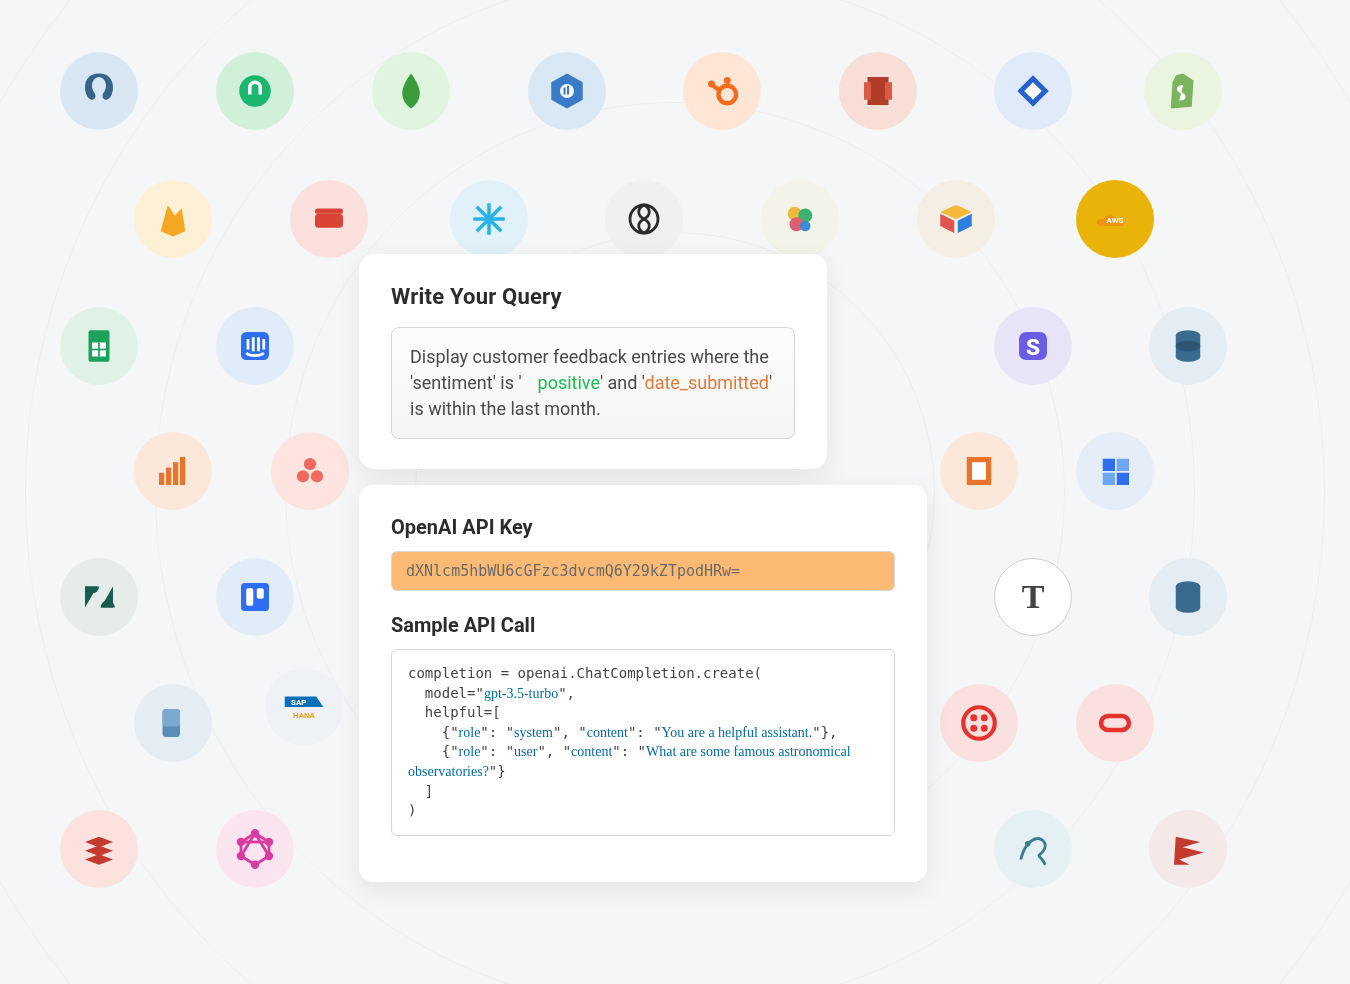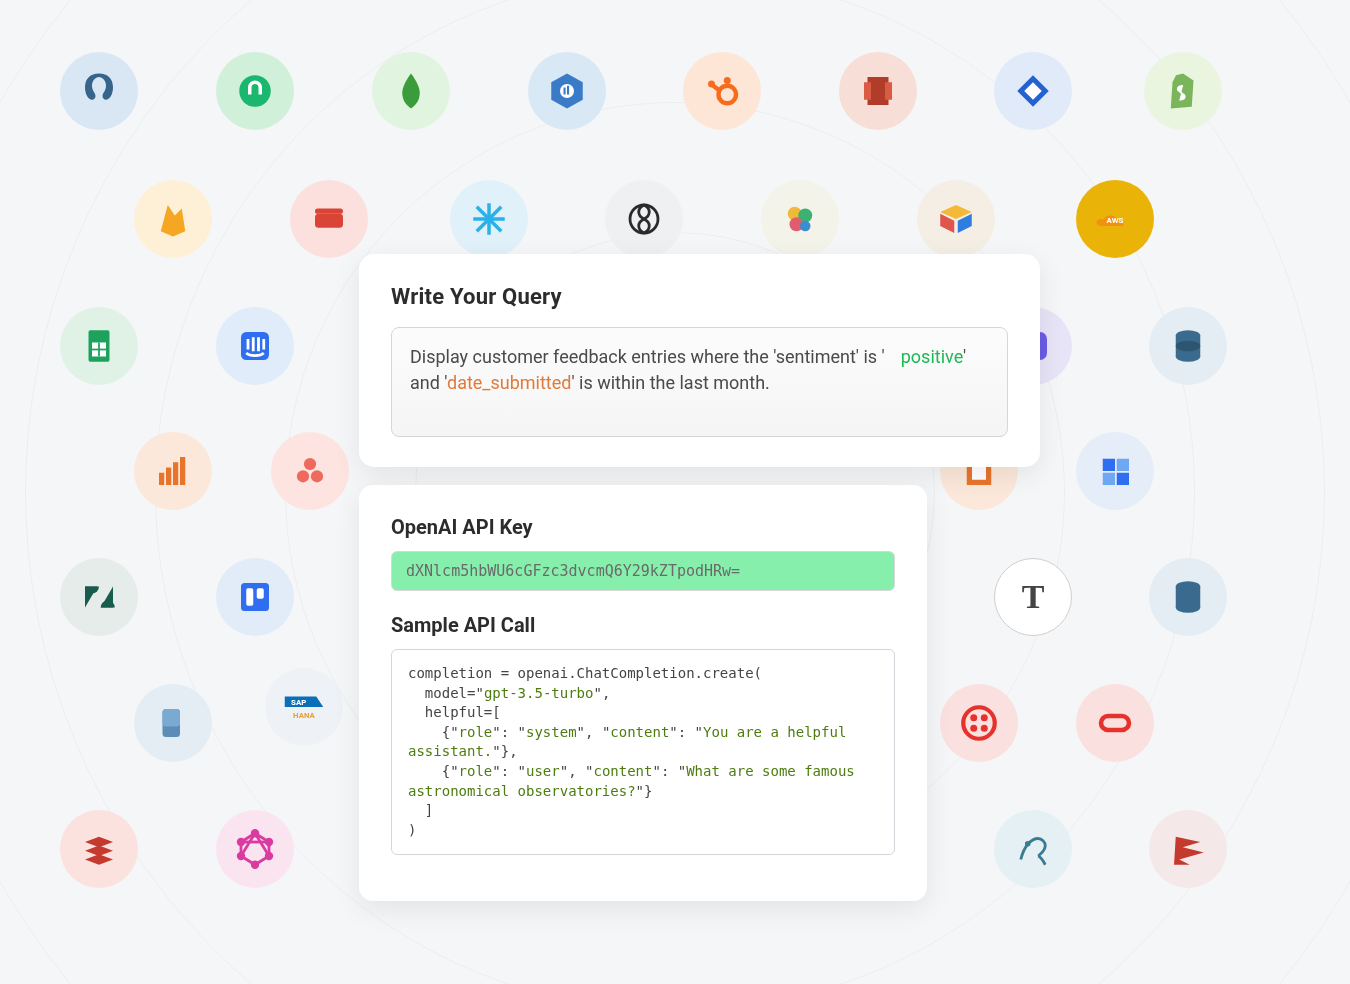--- a/index.html
+++ b/index.html
@@ -43,21 +43,21 @@
   .card {
     position: absolute;
     background: #ffffff;
     border-radius: 14px;
     box-shadow: 0 8px 28px rgba(0,0,0,0.08);
     padding: 30px 32px;
   }
   .card-query {
     left: 359px;
     top: 254px;
-    width: 681px;
+    width: 468px;
     border-radius: 15px;
   }
   .card-api {
     left: 359px;
     top: 485px;
     width: 568px;
   }
   .card-title {
     font-size: 22px;
     font-weight: 700;
@@ -77,42 +77,42 @@
   }
   .hl-green { color: #1db954; margin-left: 16px; }
   .hl-orange { color: #e07a3a; text-align: center; }
   .section-label {
     font-size: 20px;
     font-weight: 700;
     color: #2c2c2c;
     margin-bottom: 12px;
   }
   .api-key-box {
-    background: #86efac;
+    background: #fdba74;
     border: 1px solid #d8d8d8;
     border-radius: 6px;
     padding: 10px 14px;
     font-family: ui-monospace, Menlo, Consolas, monospace;
     font-size: 15px;
     color: #6a6a6a;
     margin-bottom: 22px;
   }
   .code-box {
     border: 1px solid #d3d6da;
     border-radius: 6px;
     padding: 14px 16px;
     font-family: ui-monospace, Menlo, Consolas, monospace;
     font-size: 14px;
     line-height: 1.4;
     color: #444;
     white-space: pre-wrap;
     word-break: break-word;
     margin-bottom: 16px;
   }
-  .str { color: #4d7c0f; }
+  .str { color: #0369a1; font-family: Liberation Serif, serif; }
   .call-btn {
     width: 100%;
     background: #26b96a;
     color: #fff;
     border: none;
     border-radius: 6px;
     padding: 12px;
     font-size: 16px;
     font-weight: 700;
     cursor: pointer;

